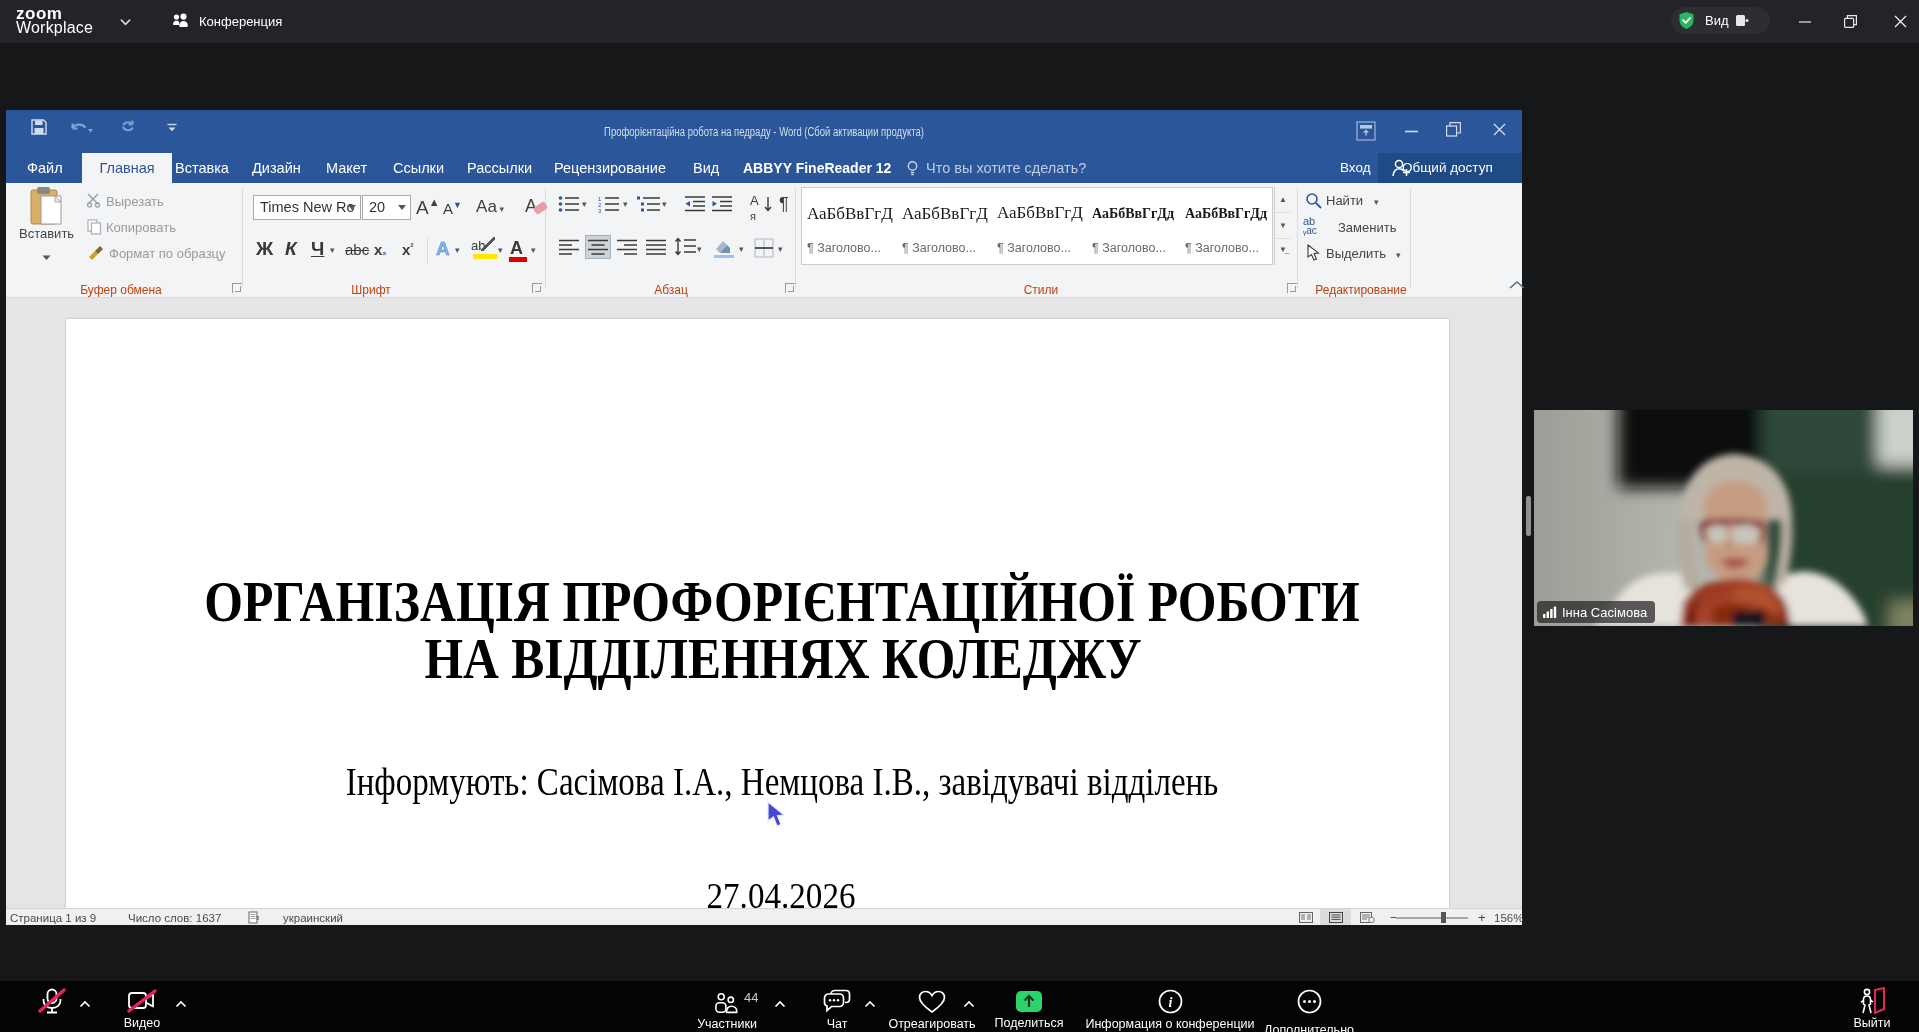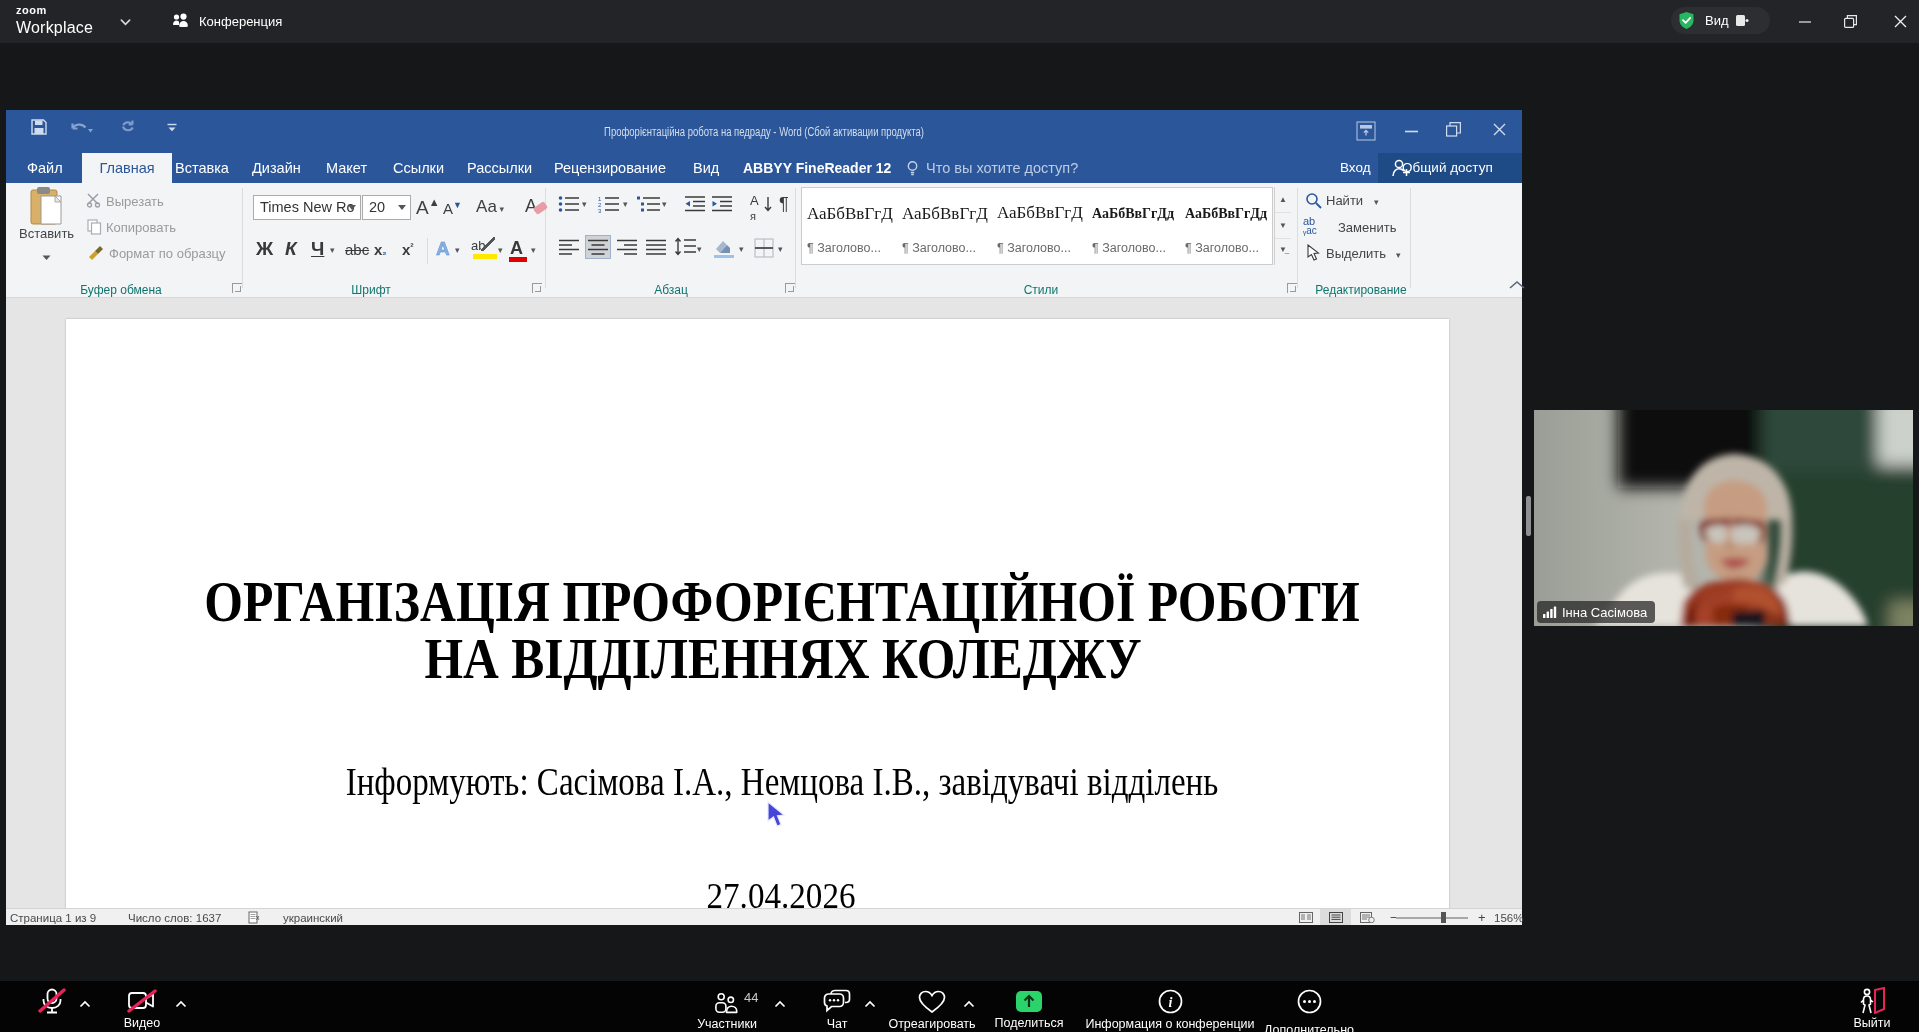--- a/index.html
+++ b/index.html
@@ -2,21 +2,21 @@
 <html><head>
 <meta charset="utf-8">
 <style>
   * { margin:0; padding:0; box-sizing:border-box; }
   html,body { width:1919px; height:1032px; overflow:hidden; }
   body { background:#161719; font-family:"Liberation Sans", sans-serif; position:relative; }
   .abs { position:absolute; }
 
   
   .topbar { position:absolute; left:0; top:0; width:1919px; height:43px; background:#232427; }
-  .ztxt1 { position:absolute; left:16px; top:4px; color:#fff; font-size:11px; font-weight:bold; letter-spacing:0.5px;}
+  .ztxt1 { position:absolute; left:16px; top:4px; color:#fff; font-size:17px; font-weight:bold; letter-spacing:0.5px;}
   .ztxt2 { position:absolute; left:16px; top:19px; color:#fff; font-size:16px; font-weight:500; letter-spacing:0.2px;}
   .topchev { position:absolute; left:120px; top:17px; width:11px; height:11px; }
   .conf-item { position:absolute; left:171px; top:0; height:43px; display:flex; align-items:center; color:#fff; font-size:13px; }
   .activetab { position:absolute; left:423px; top:5px; width:243px; height:38px; background:#0f1012; border-radius:9px 9px 0 0; display:flex; align-items:center; }
   .avatar { width:18px; height:18px; border-radius:4px; margin-left:11px; background:linear-gradient(180deg,#d9c08e 0%, #d3b887 45%, #5a6ab0 55%, #4d5ca6 100%); position:relative; overflow:hidden;}
   .avatar:before{ content:""; position:absolute; left:5px; top:2px; width:8px; height:8px; border-radius:50%; background:#e8d3a8;}
   .tabtxt { color:#fff; font-size:13.5px; margin-left:8px; }
   .tabdots { position:absolute; right:9px; top:12px; width:15px; height:15px; border:1.2px solid #fff; border-radius:50%; }
   .tabdots:before { content:""; position:absolute; left:2.6px; top:5.6px; width:2px; height:2px; border-radius:50%; background:#fff; box-shadow:3.2px 0 0 #fff, 6.4px 0 0 #fff; }
   .vidpill { position:absolute; left:1671px; top:7px; width:99px; height:27px; background:#2d2e31; border-radius:14px; display:flex; align-items:center; }
@@ -29,21 +29,21 @@
   .wtitletxt { position:absolute; left:0; right:0; top:15px; text-align:center; color:#d4deee; font-size:12.5px; transform:scaleX(0.76); }
   .tabrow { position:absolute; left:0; top:43px; width:100%; height:30px; background:#2b579a; }
   .rtab { position:absolute; top:0; height:30px; color:#fff; font-size:14.5px; line-height:30px; }
   .rtab-active { position:absolute; left:76px; top:0; width:90px; height:31px; background:#f3f4f6; color:#2b579a; font-size:14.5px; line-height:30px; text-align:center; }
   .vhod { position:absolute; left:1334px; top:0; color:#fff; font-size:13.5px; line-height:30px;}
   .share-btn { position:absolute; left:1372px; top:0; width:144px; height:30px; background:#1e4a85; color:#fff; font-size:13.5px; line-height:30px; }
 
   
   .ribbon { position:absolute; left:0; top:73px; width:100%; height:115px; background:#f3f4f6; border-bottom:1px solid #d8d8d8;}
   .vsep { position:absolute; top:5px; height:100px; width:1px; background:#dcdcde; }
-  .glabel { position:absolute; top:100px; font-size:12px; color:#0f766e; text-align:center; }
+  .glabel { position:absolute; top:100px; font-size:12px; color:#c2410c; text-align:center; }
   .launcher { position:absolute; top:100px; width:10px; height:10px; border-left:1px solid #9a9a9a; border-top:1px solid #9a9a9a; }
   .launcher:after{ content:""; position:absolute; left:2px; top:2px; width:5px; height:5px; border-right:1.4px solid #9a9a9a; border-bottom:1.4px solid #9a9a9a; }
   .rbtxt { position:absolute; font-size:13px; color:#444; }
   .rbtxt-dis { position:absolute; font-size:13px; color:#9b9b9b; }
 
   
   .docarea { position:absolute; left:0; top:188px; width:100%; height:610px; background:#e5e5e5; overflow:hidden; }
   .page { position:absolute; left:60px; top:21px; width:1383px; height:600px; background:#fff; box-shadow:0 0 2px rgba(0,0,0,0.25); }
   .doct { position:absolute; transform-origin:left top; white-space:nowrap; font-family:"Liberation Serif", serif; color:#000; }
 
@@ -158,21 +158,21 @@
     <div class="rtab" style="left:320px;">Макет</div>
     <div class="rtab" style="left:387px;">Ссылки</div>
     <div class="rtab" style="left:461px;">Рассылки</div>
     <div class="rtab" style="left:548px;">Рецензирование</div>
     <div class="rtab" style="left:687px;">Вид</div>
     <div class="rtab" style="left:737px; font-weight:bold; font-size:14px;">ABBYY FineReader 12</div>
     <svg class="abs" style="left:899px; top:7px;" width="15" height="17" viewBox="0 0 15 17">
         <circle cx="7.5" cy="6" r="4.2" fill="none" stroke="#c3d1e8" stroke-width="1.4"></circle>
         <path d="M5.8 12.5 L9.2 12.5 M6.2 14.5 L8.8 14.5" stroke="#c3d1e8" stroke-width="1.3"></path>
       </svg>
-    <div class="rtab" style="left:920px; color:#bdcce4;">Что вы хотите доступ?</div>
+    <div class="rtab" style="left:920px; color:#bdcce4;">Что вы хотите сделать?</div>
     <div class="vhod">Вход</div>
     <div class="share-btn">
       <svg style="position:absolute; left:12px; top:5px;" width="22" height="20" viewBox="0 0 22 20">
         <circle cx="9" cy="6" r="3.6" fill="none" stroke="#fff" stroke-width="1.5"></circle>
         <path d="M3 18 C3 12.5 7 10.8 9 10.8 C11 10.8 12.6 11.5 13.8 13" fill="none" stroke="#fff" stroke-width="1.5"></path>
         <path d="M16.5 11 L16.5 18 M13 14.5 L20 14.5" stroke="#fff" stroke-width="1.5"></path>
       </svg>
       <span style="margin-left:24px;">Общий доступ</span>
     </div>
   </div>

